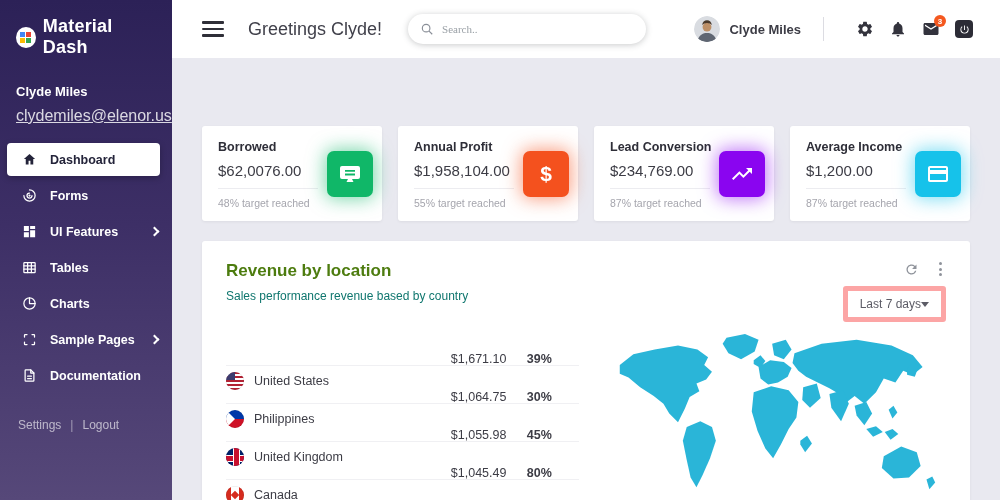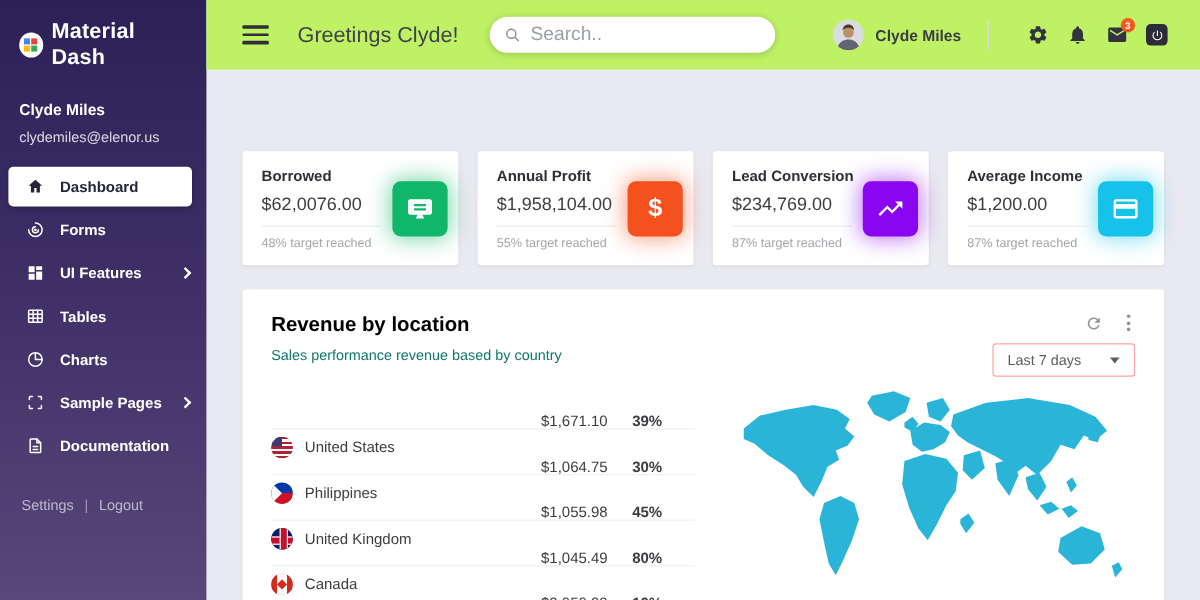--- a/index.html
+++ b/index.html
@@ -13,49 +13,49 @@
     color:#fff; display:flex; flex-direction:column; padding-top:16px;
   }
   .logo { display:flex; align-items:center; gap:7px; padding:0 16px; margin-bottom:26px; }
   .logo-mark { width:21px; height:21px; border-radius:50%; background:#fff; display:flex; align-items:center; justify-content:center; }
   .logo-grid { width:11px; height:11px; display:grid; grid-template-columns:1fr 1fr; grid-template-rows:1fr 1fr; gap:1px; }
   .logo-grid i:nth-child(1){background:#4285f4;} .logo-grid i:nth-child(2){background:#ea4335;}
   .logo-grid i:nth-child(3){background:#fbbc05;} .logo-grid i:nth-child(4){background:#34a853;}
   .logo-text { font-size:18px; font-weight:700; letter-spacing:.2px; }
   .side-user { padding:0 16px; margin-bottom:18px; }
   .side-user .u-name { font-size:13px; font-weight:700; margin-bottom:8px; }
-  .side-user .u-email { font-size:12px; color:rgba(255,255,255,.82); }
+  .side-user .u-email { font-size:16px; color:rgba(255,255,255,.82);text-decoration:underline; }
   .nav { display:flex; flex-direction:column; gap:3px; }
   .nav-item {
     display:flex; align-items:center; height:33px; padding:0 14px 0 21px;
     color:#fff; font-size:12.5px; font-weight:700; cursor:pointer; text-decoration:none;
   }
   .nav-item .nav-icon { width:16px; height:16px; margin-right:13px; display:flex; align-items:center; justify-content:center; }
   .nav-item svg { width:15px; height:15px; fill:currentColor; }
   .nav-item svg.strokeicon { fill:none; stroke:currentColor; stroke-width:2; stroke-linecap:round; stroke-linejoin:round; }
   .nav-item.active {
     background:#fff; color:#24243a; border-radius:4px;
     margin-left:7px; margin-right:12px; padding-left:14px;
     box-shadow:0 2px 6px rgba(0,0,0,.25);
   }
   .chev { margin-left:auto; width:7px; height:7px; border-right:2px solid #fff; border-top:2px solid #fff; transform:rotate(45deg); }
   .side-footer { margin-top:26px; padding:0 18px; font-size:12px; color:rgba(255,255,255,.62); display:flex; gap:9px; align-items:center; }
   .side-footer span { cursor:pointer; }
   .side-footer .sep { cursor:default; color:rgba(255,255,255,.45); }
 
   
   .main { flex:1; display:flex; flex-direction:column; min-width:0; }
-  .topbar { height:58px; flex:0 0 58px; background:#bef264; display:flex; align-items:center; padding:0 26px 0 30px; }
+  .topbar { height:58px; flex:0 0 58px; background:#ffffff; display:flex; align-items:center; padding:0 26px 0 30px; }
   .hamburger { width:22px; display:flex; flex-direction:column; gap:4px; cursor:pointer; }
   .hamburger i { display:block; height:2.5px; background:#2f2f38; border-radius:1px; }
   .greeting { font-size:18px; color:#41414b; margin-left:24px; white-space:nowrap; }
   .search { margin-left:26px; width:238px; height:30px; background:#fff; border-radius:15px;
     box-shadow:0 1px 6px rgba(60,64,67,.28); display:flex; align-items:center; padding:0 12px; gap:8px; }
   .search svg { width:14px; height:14px; fill:none; stroke:#8a8f98; stroke-width:2; flex:0 0 14px; }
-  .search input { border:none; outline:none; font-size:16px; color:#444; width:100%; font-family:Liberation Sans, sans-serif; background:transparent; }
+  .search input { border:none; outline:none; font-size:11px; color:#444; width:100%; font-family:Liberation Serif, serif; background:transparent; }
   .search input::placeholder { color:#9aa0a6; }
   .tb-right { margin-left:auto; display:flex; align-items:center; }
   .avatar { width:26px; height:26px; border-radius:50%; overflow:hidden; flex:0 0 26px; cursor:pointer; }
   .tb-name { font-size:13px; color:#3c3c45; font-weight:600; margin-left:9px; cursor:pointer; }
   .tb-divider { width:1px; height:24px; background:#dcdce2; margin:0 18px 0 22px; }
   .tb-icon { width:20px; height:20px; margin-left:13px; cursor:pointer; position:relative; display:flex; align-items:center; justify-content:center; }
   .tb-icon svg { width:18px; height:18px; fill:#33333d; }
   .badge { position:absolute; top:-4px; right:-5px; min-width:12px; height:12px; border-radius:6px;
     background:var(--badge); color:#fff; font-size:8px; font-weight:700; display:flex; align-items:center; justify-content:center; padding:0 2px; }
   .power-tile { width:18px; height:18px; border-radius:4px; background:#2c2c36; display:flex; align-items:center; justify-content:center; }
@@ -75,29 +75,29 @@
   .stat-tile svg { width:24px; height:24px; fill:#fff; }
   .tile-green { background:var(--green); box-shadow:0 0 18px 2px rgba(16,183,104,.55); }
   .tile-orange { background:var(--orange); box-shadow:0 0 18px 2px rgba(244,81,30,.55); }
   .tile-purple { background:var(--purple); box-shadow:0 0 18px 2px rgba(138,5,240,.55); }
   .tile-cyan { background:var(--cyan); box-shadow:0 0 18px 2px rgba(22,194,234,.55); }
   .dollar-glyph { font-size:21px; font-weight:700; line-height:1; }
 
   
   .panel { background:#fff; border-radius:3px; box-shadow:0 1px 3px rgba(0,0,0,.06); padding:20px 24px 18px; height:287px; display:flex; flex-direction:column; }
   .panel-head { display:flex; align-items:flex-start; }
-  .panel-title { font-size:17px; font-weight:600; color:#000000; margin-bottom:8px; }
+  .panel-title { font-size:17px; font-weight:600; color:#4d7c0f; margin-bottom:8px; }
   .panel-subtitle { font-size:12px; color:#0f766e; }
   .panel-actions { margin-left:auto; display:flex; flex-direction:column; align-items:flex-end; gap:9px; }
   .action-row { display:flex; align-items:center; gap:16px; }
   .icon-btn { cursor:pointer; display:flex; align-items:center; justify-content:center; }
   .icon-btn svg { width:15px; height:15px; fill:#8f939b; }
   .kebab { display:flex; flex-direction:column; gap:2.5px; cursor:pointer; padding:1px 4px; }
   .kebab i { width:3px; height:3px; border-radius:50%; background:#8f939b; display:block; }
-  .period-btn { display:flex; align-items:center; gap:24px; background:#fff; border:1px solid #fca5a5; border-radius:3px;
+  .period-btn { display:flex; align-items:center; gap:0; background:#fff; border:5px solid #fca5a5; border-radius:3px;
     padding:6px 12px; font-size:12px; color:#5c5c66; cursor:pointer; font-family:inherit; }
   .caret { width:0; height:0; border-left:4px solid transparent; border-right:4px solid transparent; border-top:5px solid #5c5c66; }
 
   .panel-body { display:flex; flex:1; margin-top:6px; min-height:0; }
   .rev-table { width:49%; flex:0 0 49%; }
   .rev-row { display:grid; grid-template-columns:1fr 96px 52px; align-items:center; height:38px; border-bottom:1px solid #f0f0f3; }
   .rev-row:last-child { border-bottom:none; }
   .rev-country { display:flex; align-items:center; gap:10px;margin-top:44px; }
   .rev-name { font-size:12.5px; color:#3c3c45; }
   .rev-value { font-size:12.5px; color:#3c3c45;margin-left:20px; }

